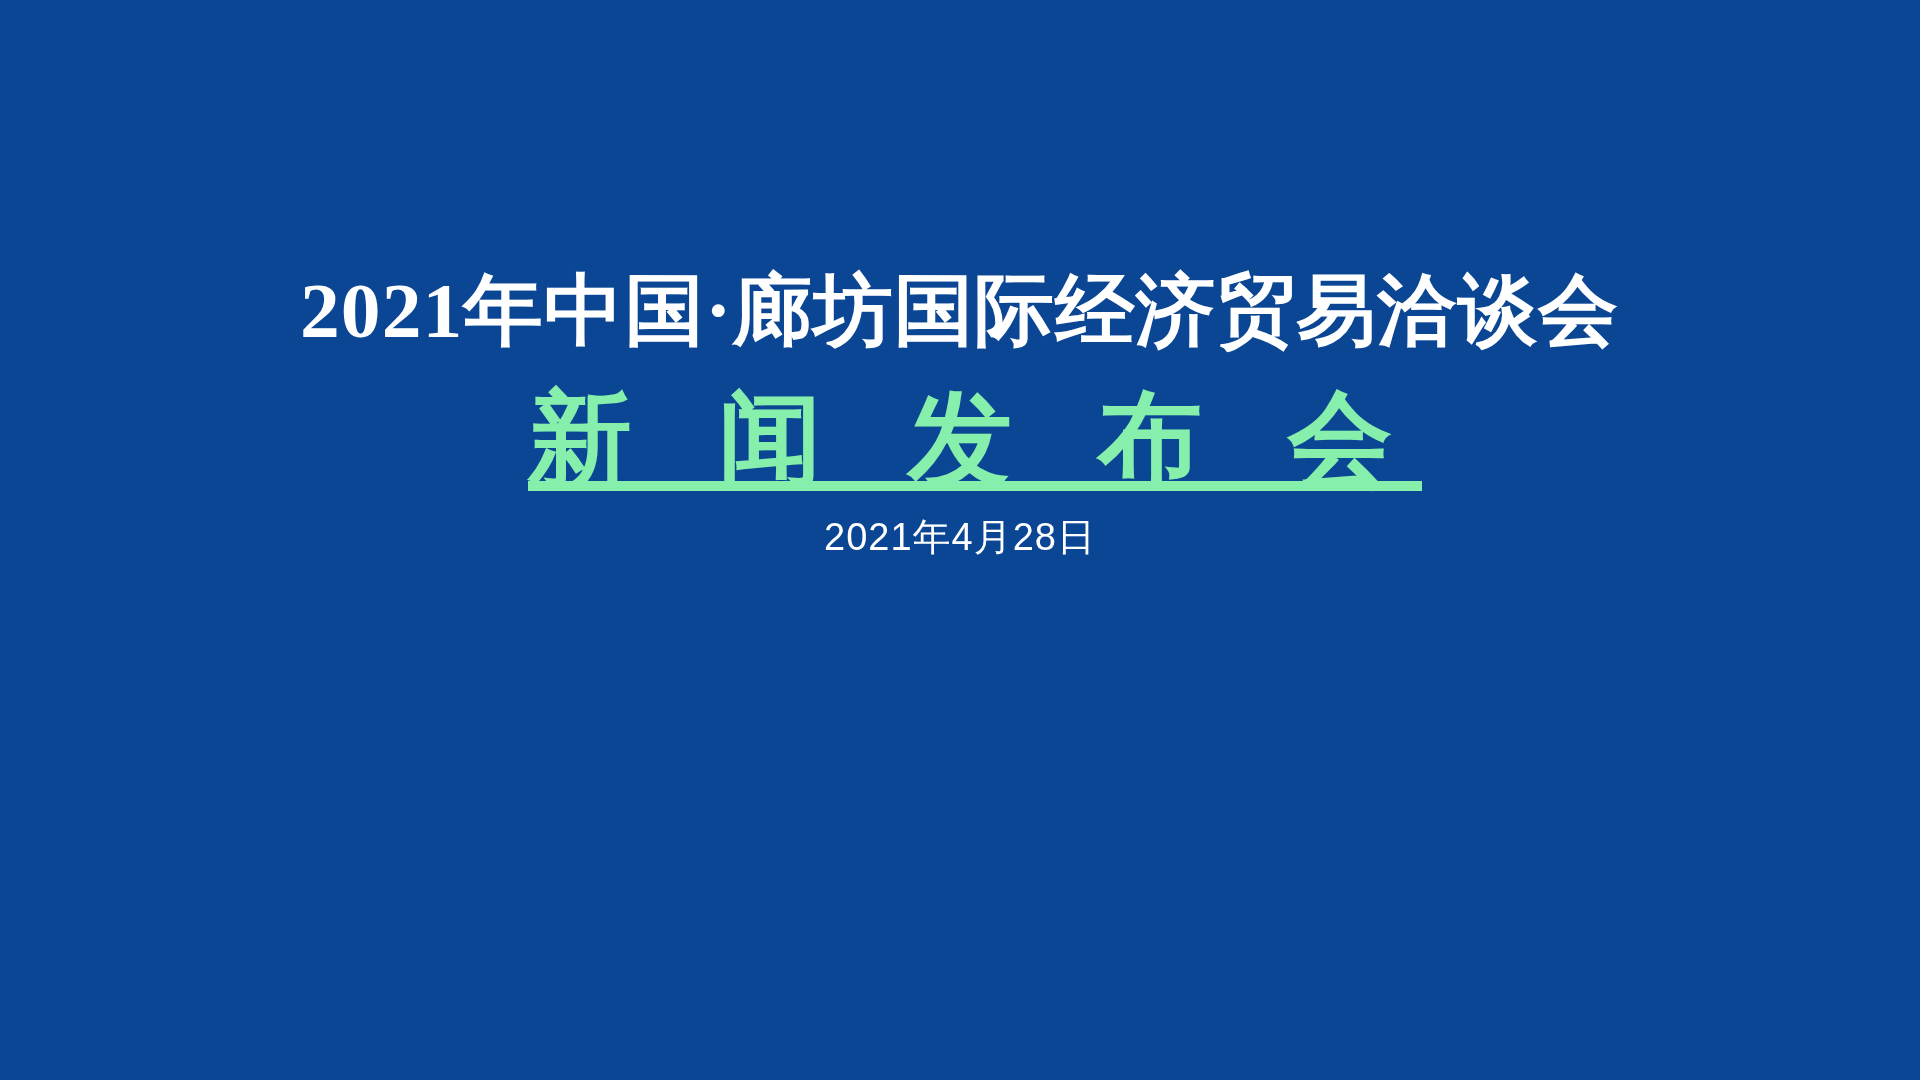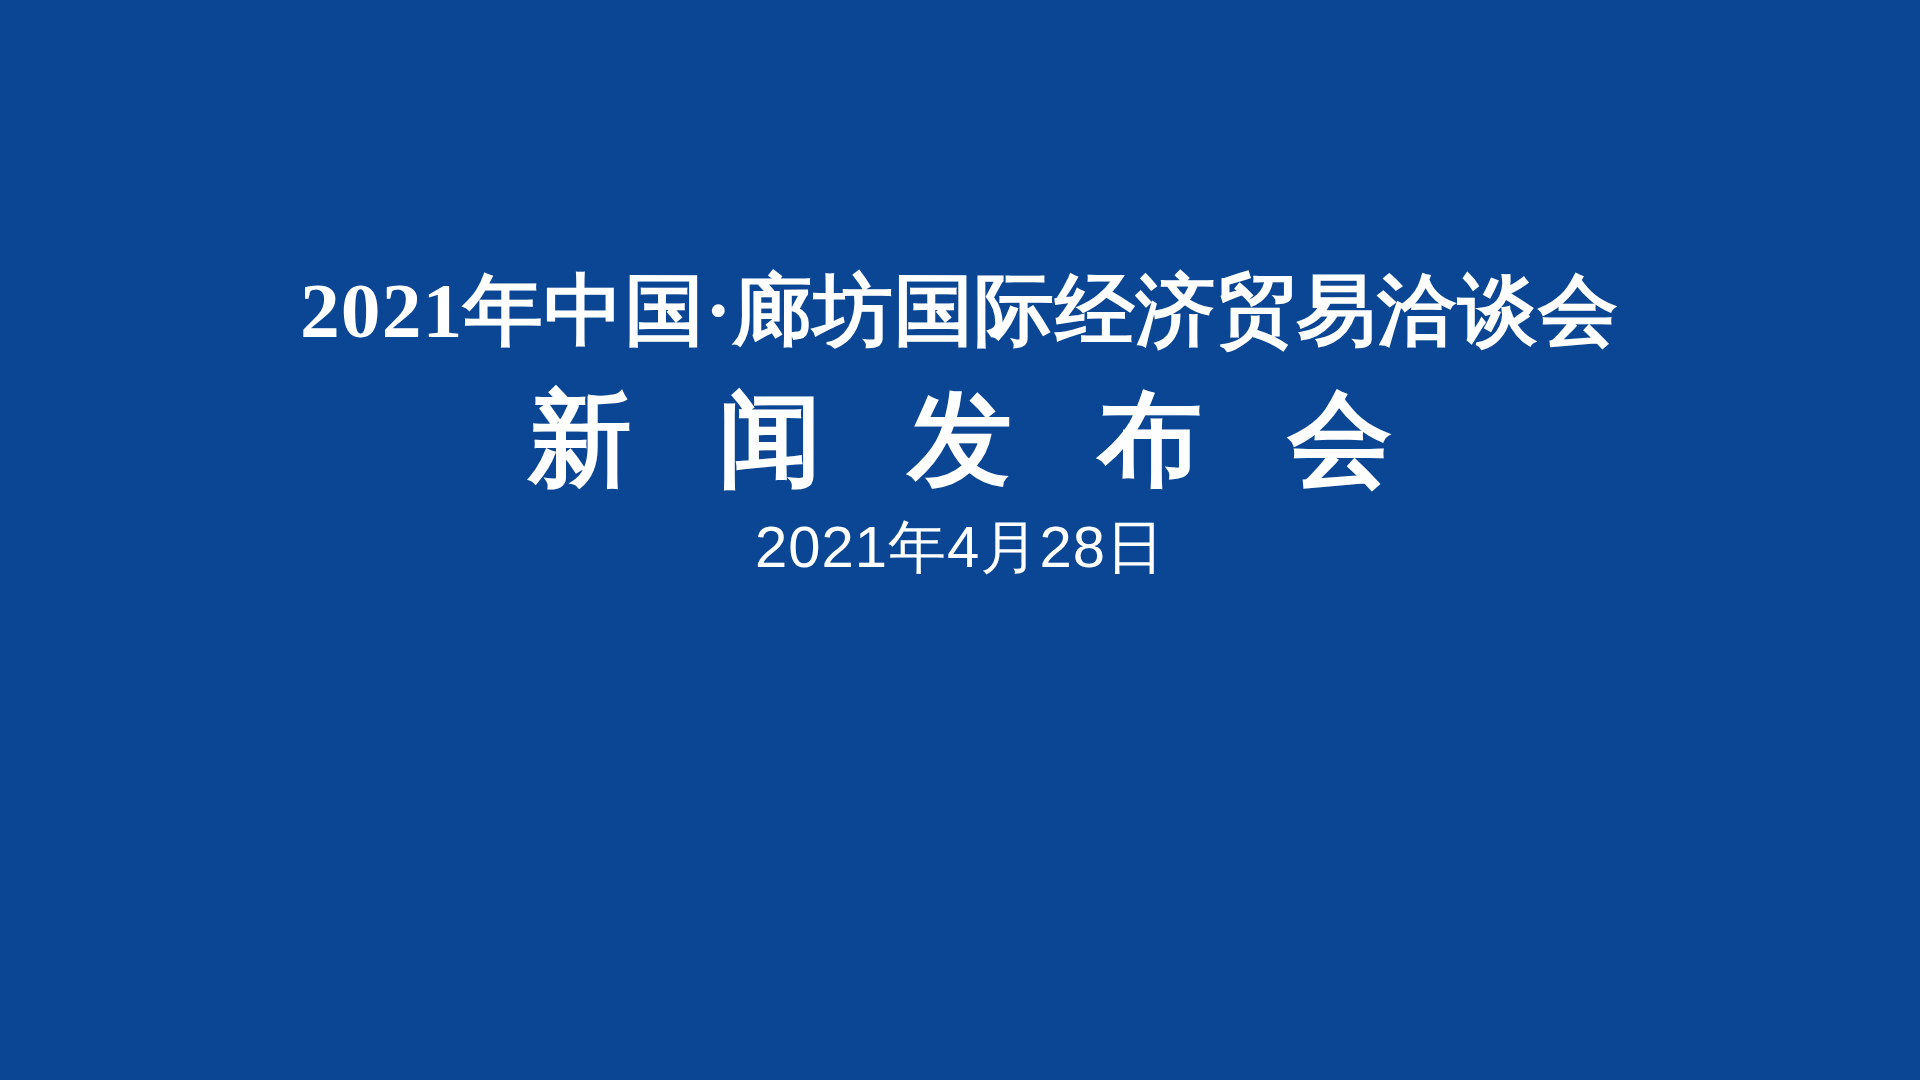--- a/index.html
+++ b/index.html
@@ -77,35 +77,35 @@
     margin-top: 52px;
     white-space: nowrap;
     text-align: center;
   }
 
   
   .event-date {
     font-family: "Liberation Sans", "DejaVu Sans", sans-serif;
     font-weight: 400;
     color: #ffffff;
-    font-size: 58px;
+    font-size: 38px;
     line-height: 1.0;
     letter-spacing: 1px;
     margin-top: 26px;
     white-space: nowrap;
     text-align: right;
   }
 </style>
 </head>
 <body style="background: rgb(10, 70, 148);">
 
 <div class="backdrop" style="background: rgb(10, 70, 148); padding-left: 16px;">
   <div class="content">
 
     <div class="event-title" style="color: rgb(255, 255, 255);">2021年中国·廊坊国际经济贸易洽谈会</div>
 
-    <div class="main-heading" style="color: #ffffff;">新 闻 发 布 会</div>
+    <div class="main-heading" style="color: #86efac; text-decoration: underline;">新 闻 发 布 会</div>
 
 
     <div class="event-date" style="color: rgb(255, 255, 255);">2021年4月28日</div>
 
   </div>
 </div>
 
 </body></html>

